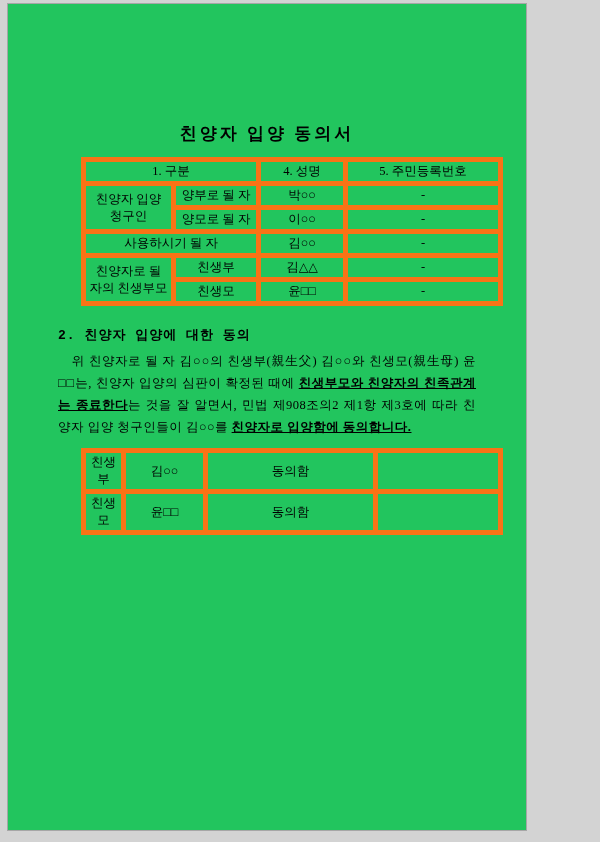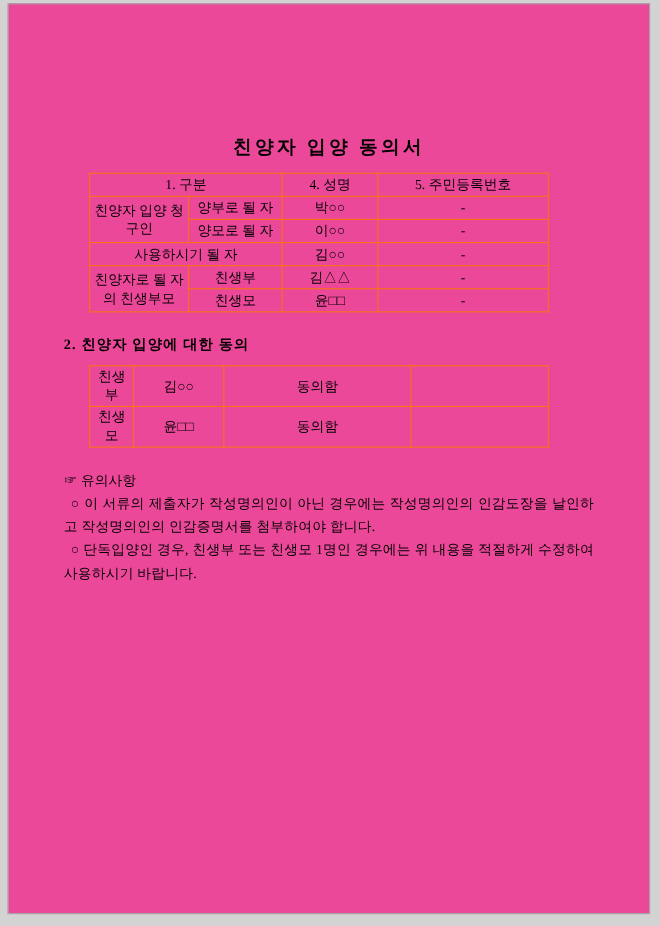--- a/index.html
+++ b/index.html
@@ -8,23 +8,23 @@
     width: 600px;
     height: 842px;
     background: #d3d3d3;
     font-family: "Liberation Serif", "DejaVu Serif", serif;
     color: #000;
   }
   .page {
     position: absolute;
     left: 7px;
     top: 3px;
-    width: 584px;
+    width: 520px;
     height: 828px;
-    background: #ec4899;
+    background: #22c55e;
     border: 1px solid #a6a6a6;
     box-sizing: border-box;
     overflow: hidden;
   }
   .content {
     padding: 0 50px;
   }
   .doc-title {
     margin: 0;
     padding-top: 118px;
@@ -33,38 +33,37 @@
     font-weight: bold;
     letter-spacing: 3px;
   }
   .sec-heading {
     margin: 0;
     font-size: 13px;
     font-weight: bold;
     letter-spacing: 1px;
   }
   .sec1-heading { margin-top: 48px; }
-  .sec2-heading { margin-top: 20px; }
+  .sec2-heading { margin-top: 20px; font-family: Liberation Mono, monospace; }
   table {
     border-collapse: collapse;
     table-layout: fixed;
     margin-left: 23px;
     width: 417px;
     font-size: 12.5px;
   }
   .t1 { margin-top: 12px; }
   .t2 { margin-top: 10px; }
   th, td {
-    border: 1px solid #f97316;
+    border: 5px solid #f97316;
     text-align: center;
     vertical-align: middle;
     padding: 1px 2px;
     font-weight: normal;
     overflow: hidden;
-    font-family: Liberation Serif, serif;
   }
   .t1 tr { height: 21px; }
   .t1 col.c1a { width: 90px; }
   .t1 col.c1b { width: 85px; }
   .t1 col.c2  { width: 87px; }
   .t1 col.c3  { width: 155px; }
   .t2 col.c1 { width: 40px; }
   .t2 col.c2 { width: 82px; }
   .t2 col.c3 { width: 170px; }
   .t2 col.c4 { width: 125px; }
@@ -152,20 +151,21 @@
         <tr>
           <td>친생모</td>
           <td>윤□□</td>
           <td>-</td>
         </tr>
       </tbody>
     </table>
 
     <h2 class="sec-heading sec2-heading">2. 친양자 입양에 대한 동의</h2>
 
+    <p class="body-para"><span>위 친양자로 될 자 김○○의 친생부(親生父) 김○○와 친생모(親生母) 윤□□는, 친양자 입양의 심판이 확정된 때에 </span><span class="emph">친생부모와 친양자의 친족관계는 종료한다</span><span>는 것을 잘 알면서, 민법 제908조의2 제1항 제3호에 따라 친양자 입양 청구인들이 김○○를 </span><span class="emph">친양자로 입양함에 동의합니다.</span></p>
 
 
     <table class="t2">
       <colgroup>
           <col class="c1">
           <col class="c2">
           <col class="c3">
           <col class="c4">
         </colgroup>
       <tbody>
@@ -177,20 +177,15 @@
         </tr>
         <tr class="row">
           <td>친생모</td>
           <td>윤□□</td>
           <td>동의함</td>
           <td></td>
         </tr>
       </tbody>
     </table>
 
-    <div class="notes">
-      <p class="notes-heading"><span>☞</span> <span>유의사항</span></p>
-      <p class="note-item">○ 이 서류의 제출자가 작성명의인이 아닌 경우에는 작성명의인의 인감도장을 날인하고 작성명의인의 인감증명서를 첨부하여야 합니다.</p>
-      <p class="note-item">○ 단독입양인 경우, 친생부 또는 친생모 1명인 경우에는 위 내용을 적절하게 수정하여 사용하시기 바랍니다.</p>
-    </div>
 
   </div>
 </div>
 
 </body></html>

